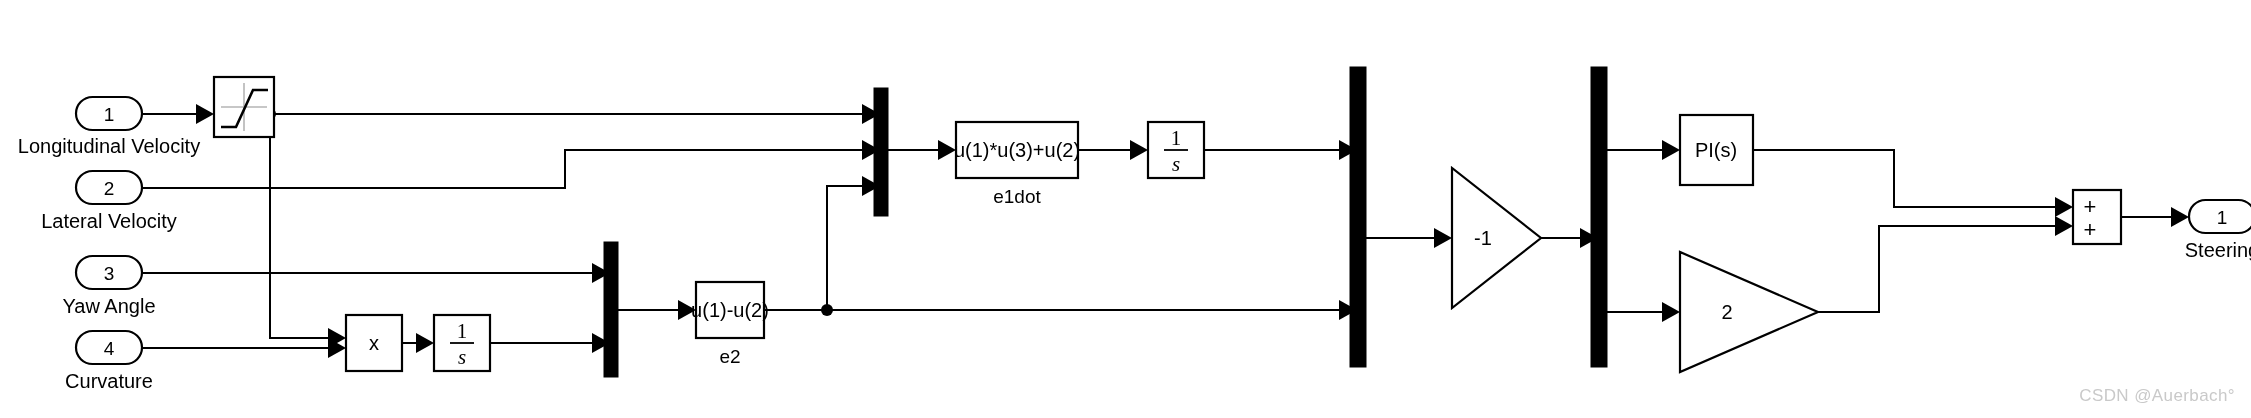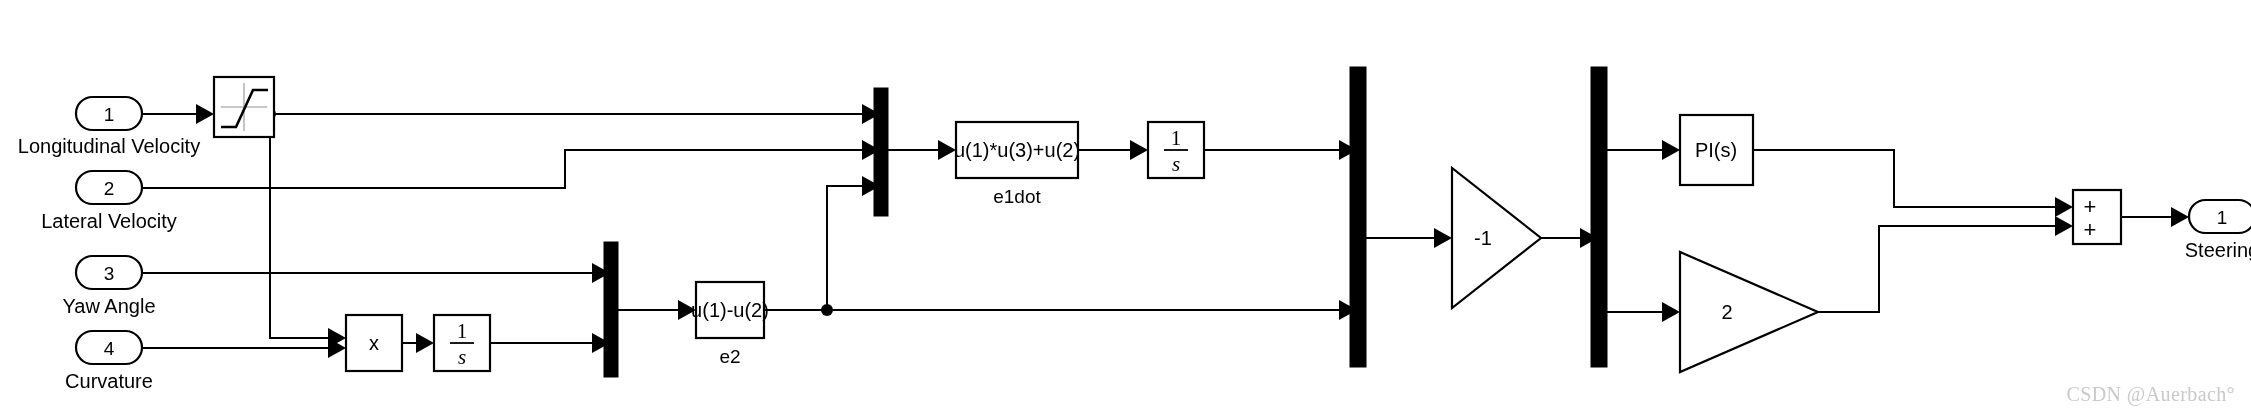--- a/index.html
+++ b/index.html
@@ -120,22 +120,22 @@
     dominant-baseline: central;
   }
   .frac-bar {
     stroke: #000000;
     stroke-width: 1.8;
   }
   .watermark {
     position: absolute;
     right: 16px;
     bottom: 12px;
-    font-family: Liberation Serif, serif;
-    font-size: 20px;
+    font-family: Liberation Sans, sans-serif;
+    font-size: 17px;
     color: #c9c9c9;
     letter-spacing: 0.4px;
     user-select: none;
     margin-top: 45px;
   }
 </style>
 </head>
 <body>
 
 <div id="canvas">

